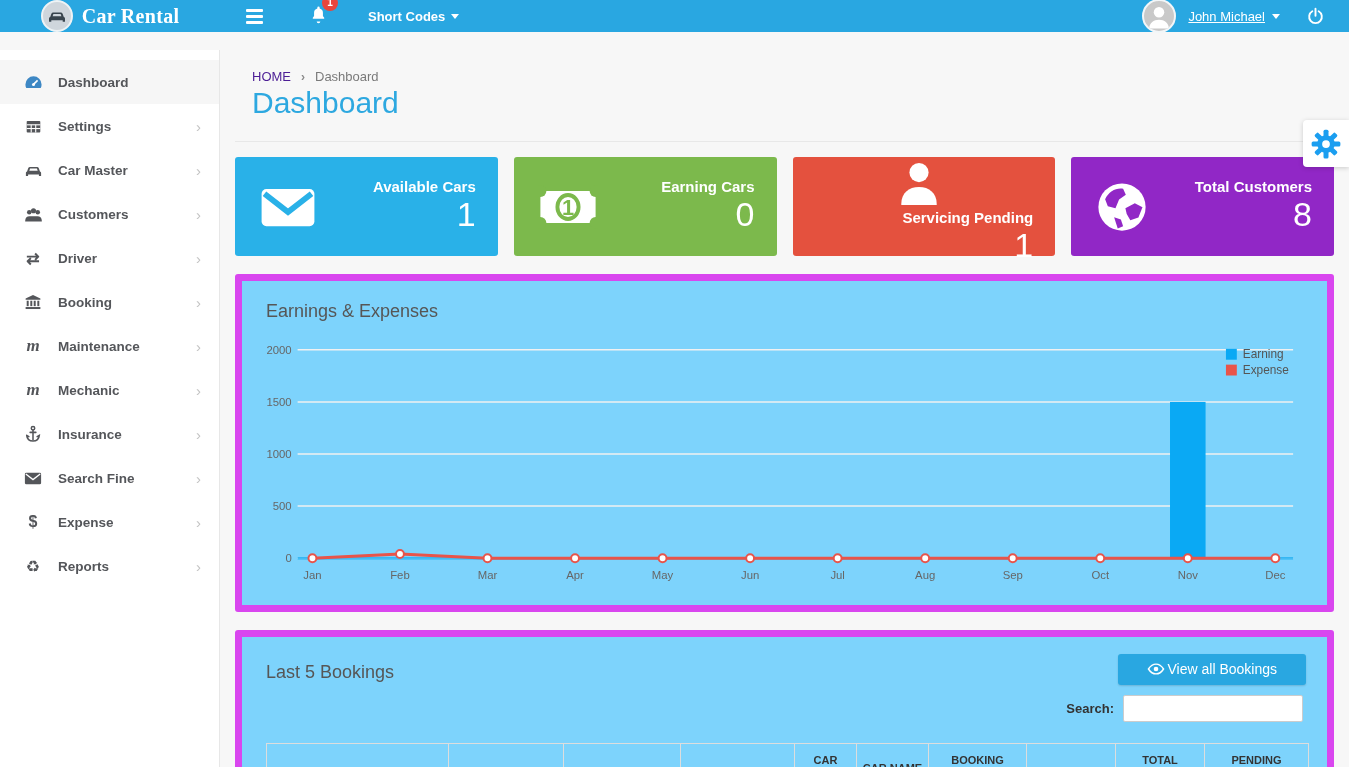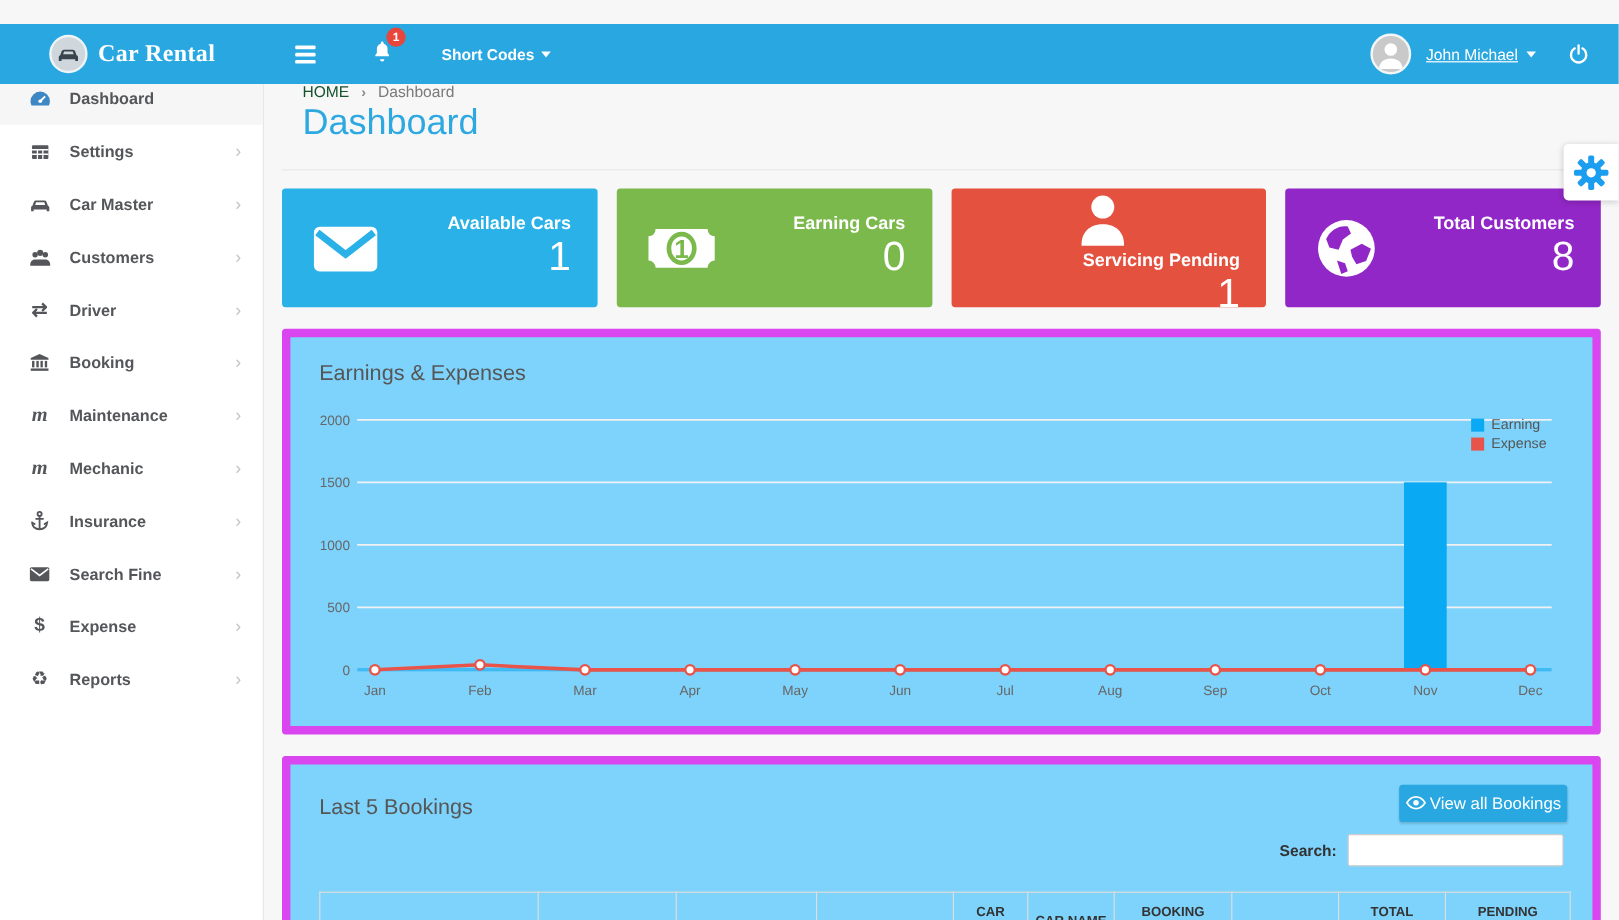--- a/index.html
+++ b/index.html
@@ -1,20 +1,20 @@
 <!DOCTYPE html>
 <html><head>
 <meta charset="utf-8">
 <style>
   * { margin:0; padding:0; box-sizing:border-box; }
   html,body { width:1349px; height:767px; overflow:hidden; }
   body { font-family:"Liberation Sans", sans-serif; background:#f7f7f7; position:relative; }
 
   
-  .topbar { position:absolute; top:0; left:0; width:100%; height:50px; background:#29a7e1; display:flex; align-items:center; z-index:40;margin-top:20px; }
+  .topbar { position:absolute; top:0; left:0; width:100%; height:32px; background:#29a7e1; display:flex; align-items:center; z-index:40; }
   .brand { width:220px; display:flex; align-items:center; justify-content:center; gap:9px; cursor:pointer; }
   .logo-badge { width:32px; height:32px; border-radius:50%; background:#cfd6dc; border:2px solid #eef3f5; display:flex; align-items:center; justify-content:center; }
   .brand-text { font-family:"Liberation Serif", serif; font-weight:bold; font-size:20px; color:#fff; letter-spacing:.3px; }
   .tb-left { display:flex; align-items:center; gap:26px; margin-left:22px; }
   .hamburger { display:inline-flex; flex-direction:column; gap:3px; cursor:pointer; padding:4px; }
   .hamburger i { display:block; width:17px; height:3px; background:#fff; border-radius:1px; }
   .bell-wrap { position:relative; cursor:pointer; margin-left:16px; }
   .badge { position:absolute; top:-9px; right:-10px; min-width:16px; height:16px; border-radius:50%; background:#e8463c; color:#fff; font-size:10px; font-weight:bold; display:flex; align-items:center; justify-content:center; }
   .shortcodes { display:flex; align-items:center; gap:6px; color:#fff; font-size:13px; font-weight:bold; cursor:pointer; margin-left:14px;text-align:right; }
   .caret { width:0; height:0; border-left:4px solid transparent; border-right:4px solid transparent; border-top:5px solid #fff; display:inline-block; }
@@ -32,41 +32,41 @@
   .side-label { margin-left:14px; font-size:13.5px; font-weight:bold; color:#54565a; }
   .side-chevron { margin-left:auto; color:#c3c3c3; font-size:15px; line-height:1; }
   .glyph-icon { font-style:normal; }
   .glyph-m { font-family:"Liberation Serif", serif; font-style:italic; font-weight:bold; font-size:17px; }
 
   
   .main { position:absolute; left:220px; top:50px; right:0; bottom:0; padding:0 15px; overflow:hidden; }
   .page-head { padding:19px 17px 21px; border-bottom:1px solid #e8e8e8; }
   .breadcrumb { font-size:13px; color:#7a7a7a; display:flex; align-items:center; gap:10px; }
   .breadcrumb .sep { color:#8a8a8a; font-size:12px; font-weight:bold; }
-  .breadcrumb a { color:#14532d; text-decoration:none; cursor:pointer; }
+  .breadcrumb a { color:#4c1d95; text-decoration:none; cursor:pointer; }
   .page-title { margin-top:2px; font-size:30px; font-weight:normal; color:#2da8e0; }
 
   
   .cards { display:flex; gap:16px; margin-top:15px; }
   .card { flex:1; height:99px; border-radius:3px; color:#fff; display:flex; align-items:center; padding:0 22px 0 24px; }
   .card-icon { width:62px; display:flex; align-items:center; }
   .card-right { margin-left:auto; text-align:right; }
   .card-label { font-size:15px; font-weight:bold; }
   .card-value { font-size:34px; line-height:1.15; }
 
   
   .panel { background:#7dd3fc; border:7px solid #d946ef; border-radius:3px; margin-top:18px; position:relative; }
   .panel h2 { font-size:18px; font-weight:normal; color:#565656; }
   .chart-panel { padding:20px 24px 14px; }
   #chart { display:block; width:100%; margin-top:14px; }
   .ytick, .xtick { font-size:11.5px; fill:#666; font-family:"Liberation Sans",sans-serif; }
   .legend-t { font-size:12px; fill:#555; font-family:"Liberation Sans",sans-serif; }
 
   .bookings-panel { padding:25px 24px 24px; min-height:420px; }
-  .view-all { position:absolute; top:17px; right:21px; background:#29a7e1; color:#fff; border:none; border-radius:3px; height:31px; padding:0 5px; font-size:14px; display:flex; align-items:center; gap:3px; cursor:pointer; box-shadow:0 1px 2px rgba(0,0,0,.15); font-family:"Liberation Sans",sans-serif; }
+  .view-all { position:absolute; top:17px; right:21px; background:#29a7e1; color:#fff; border:none; border-radius:3px; height:31px; padding:0 29px; font-size:14px; display:flex; align-items:center; gap:3px; cursor:pointer; box-shadow:0 1px 2px rgba(0,0,0,.15); font-family:"Liberation Sans",sans-serif; }
   .search-row { display:flex; justify-content:flex-end; align-items:center; gap:9px; margin-top:12px; }
   .search-row label { font-size:13px; color:#333; font-weight:bold; }
   .search-row input { width:180px; height:27px; border:1px solid #ccc; border-radius:2px; padding:0 6px; font-size:13px; outline:none; }
 
   table { width:100%; border-collapse:collapse; margin-top:21px; table-layout:fixed; }
   th { border:1px solid #ddd; padding:9px 5px; font-size:11px; color:#333; text-transform:uppercase; vertical-align:middle; text-align:center; line-height:1.45; cursor:pointer; }
   .th-inner { display:inline-flex; align-items:center; gap:5px; flex-wrap:wrap; justify-content:center; }
 
   
   .gear-btn { position:absolute; right:0; top:120px; width:46px; height:47px; background:#fff; border-radius:4px 0 0 4px; box-shadow:0 1px 5px rgba(0,0,0,.18); display:flex; align-items:center; justify-content:center; cursor:pointer; z-index:60; }

